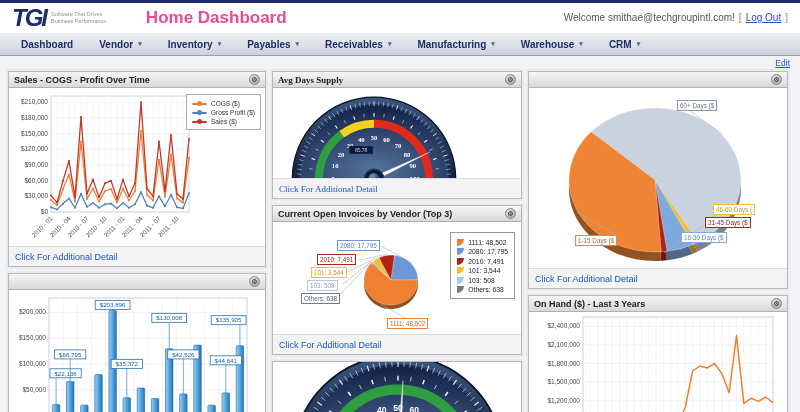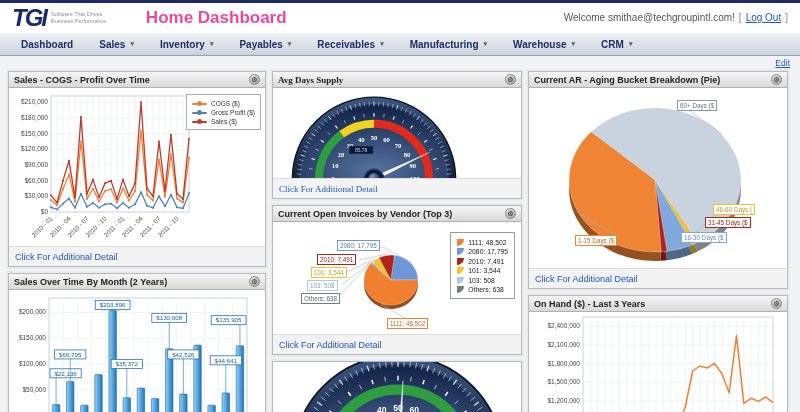--- a/index.html
+++ b/index.html
@@ -66,21 +66,21 @@
       <a class="lnk">Log Out</a>
       <span class="brk">]</span>
     </div>
   </div>
 
   <div class="navbar" id="navbar">
       <div class="nav-item">
         <span>Dashboard</span>
       </div>
       <div class="nav-item">
-        <span>Sales</span>
+        <span>Vendor</span>
         <span class="arr">▾</span>
       </div>
       <div class="nav-item">
         <span>Inventory</span>
         <span class="arr">▾</span>
       </div>
       <div class="nav-item">
         <span>Payables</span>
         <span class="arr">▾</span>
       </div>
@@ -262,21 +262,20 @@
                 </div>
               </div>
           </div>
           <div class="wfoot">
             <a>Click For Additional Detail</a>
           </div>
         </div>
 
         <div class="widget" style="height:200px;">
           <div class="whead">
-            <span>Sales Over Time By Month (2 Years)</span>
             <span class="gear">⚙</span>
           </div>
           <div class="wbody">
             <div class="mount" id="c2"><svg width="248" height="158">
                   <defs>
                     <linearGradient id="barg" x1="0" y1="0" x2="1" y2="0">
                       <stop offset="0%" stop-color="#9fd0f0"></stop>
                       <stop offset="55%" stop-color="#4da0dd"></stop>
                       <stop offset="100%" stop-color="#2373b4"></stop>
                     </linearGradient>
@@ -645,21 +644,20 @@
                   <circle cx="100" cy="100" r="11" fill="#0d1b35" stroke="#2a3f66" stroke-width="1.5"></circle>
                   <circle cx="100" cy="100" r="6.5" fill="url(#bhb)"></circle>
                 </svg></div>
           </div>
         </div>
       </div>
 
       <div class="col r">
         <div class="widget" style="height:218px;">
           <div class="whead">
-            <span>Current AR - Aging Bucket Breakdown (Pie)</span>
             <span class="gear">⚙</span>
           </div>
           <div class="wbody">
             <div class="mount" id="p2"><svg width="258" height="180">
                   <path d="M126,101 L62.08954500894409,52.82259634216221 A86,72 0 1 1 168.99999999999997,163.3538290724796 Z" fill="rgb(125,130,138)"></path>
                   <path d="M126,101 L168.99999999999997,163.3538290724796 A86,72 0 0 1 163.75387242122997,165.69112062793442 Z" fill="rgb(149,119,29)"></path>
                   <path d="M126,101 L163.75387242122997,165.69112062793442 A86,72 0 0 1 138.02833878866355,172.29228797168992 Z" fill="rgb(79,104,136)"></path>
                   <path d="M126,101 L138.02833878866355,172.29228797168992 A86,72 0 0 1 132.11883700231388,172.81752892249358 Z" fill="rgb(109,22,15)"></path>
                   <path d="M126,101 L132.11883700231388,172.81752892249358 A86,72 0 0 1 62.089545008944064,52.82259634216224 Z" fill="rgb(148,82,33)"></path>
                   <path d="M126,92 L62.08954500894409,43.82259634216221 A86,72 0 1 1 168.99999999999997,154.3538290724796 Z" fill="#c9d2df" stroke="rgba(255,255,255,0.55)" stroke-width="0.5"></path>

